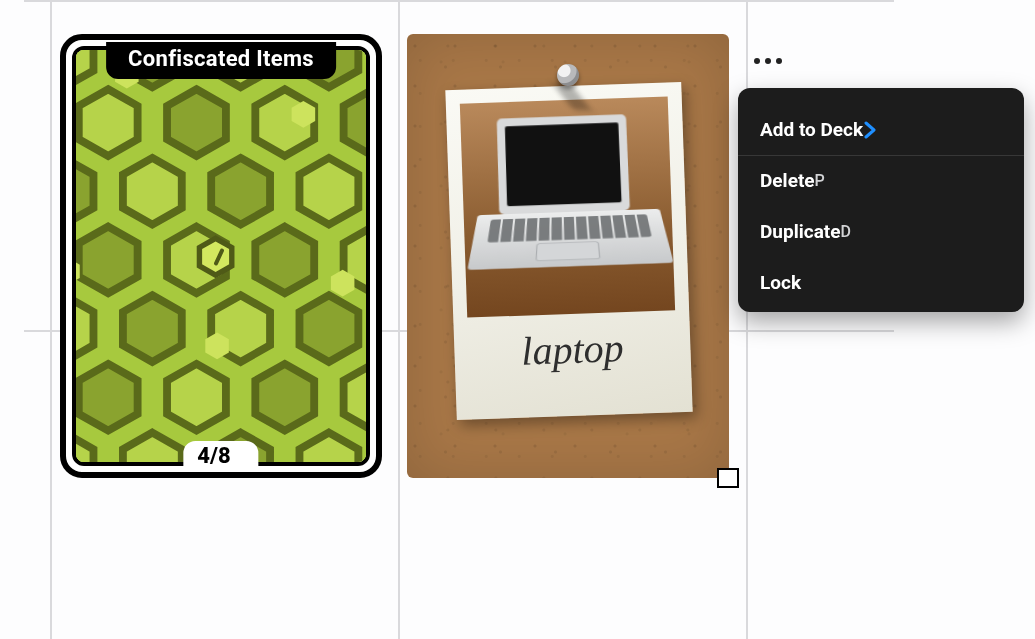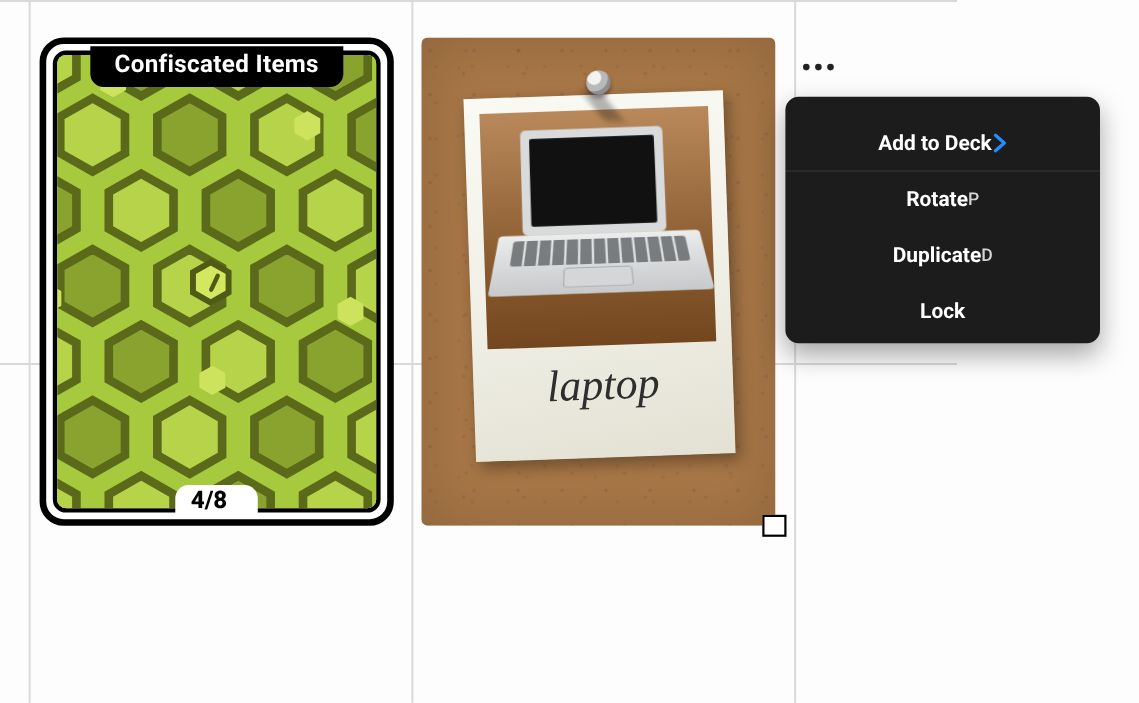--- a/index.html
+++ b/index.html
@@ -17,20 +17,21 @@
   position: relative;
   width: 870px;
   height: 639px;
   background-color: #fdfdfe;
   
   background-image:
     linear-gradient(to right, #d9d9dc 0, #d9d9dc 2px, transparent 2px),
     linear-gradient(to bottom, #d9d9dc 0, #d9d9dc 2px, transparent 2px);
   background-size: 348px 330px;
   background-position: -322px 0px;
+  margin-left: 24px;
 }
 
 
 .deck-card {
   position: absolute;
   left: 36px;
   top: 34px;
   width: 322px;
   height: 444px;
   background: #ffffff;
@@ -264,21 +265,21 @@
   width: 286px;
   background: #1c1c1c;
   border-radius: 12px;
   color: #fff;
   padding: 16px 0 4px 0;
   box-shadow: 0 10px 24px rgba(0,0,0,0.35);
 }
 .menu-item {
   display: flex;
   align-items: center;
-  justify-content: center;
+  justify-content: flex-start;
   padding: 14px 22px;
   font-size: 19px;
   font-weight: 700;
   cursor: pointer;
   position: relative;
 }
 .menu-item.thin-sep::after {
   content: '';
   position: absolute;
   left: 0; right: 0; bottom: -1px;
@@ -394,21 +395,21 @@
       <span class="chevron">
         <svg width="14" height="18" viewBox="0 0 14 18">
           <polyline points="3,2 11,9 3,16" fill="none" stroke="#1f8fff" stroke-width="3" stroke-linecap="round" stroke-linejoin="round"></polyline>
         </svg>
       </span>
     </div>
 
 
 
     <div class="menu-item">
-      <span>Rotate</span>
+      <span>Delete</span>
       <span class="sc">P</span>
     </div>
 
 
 
     <div class="menu-item">
       <span>Duplicate</span>
       <span class="sc">D</span>
     </div>
 

